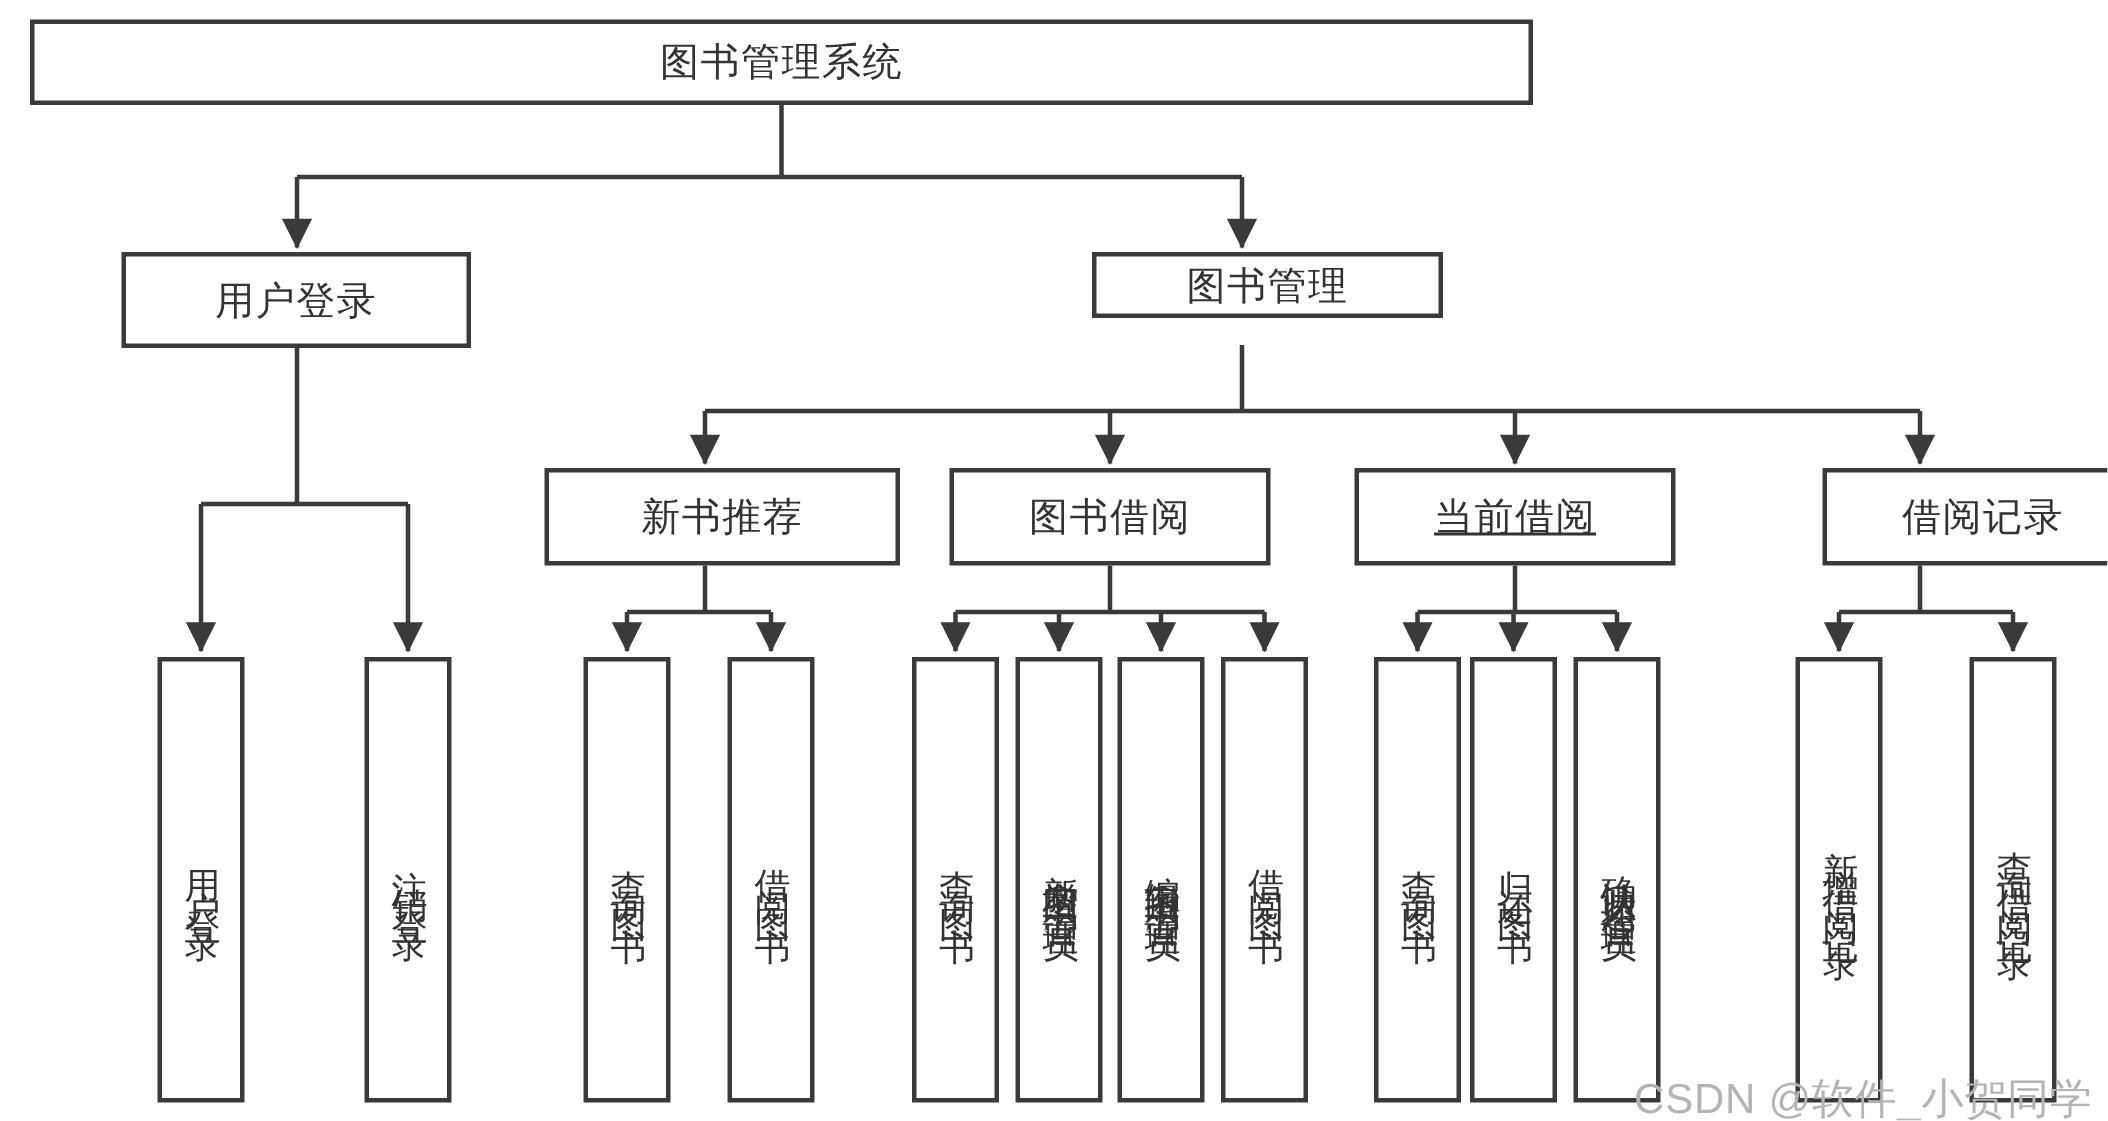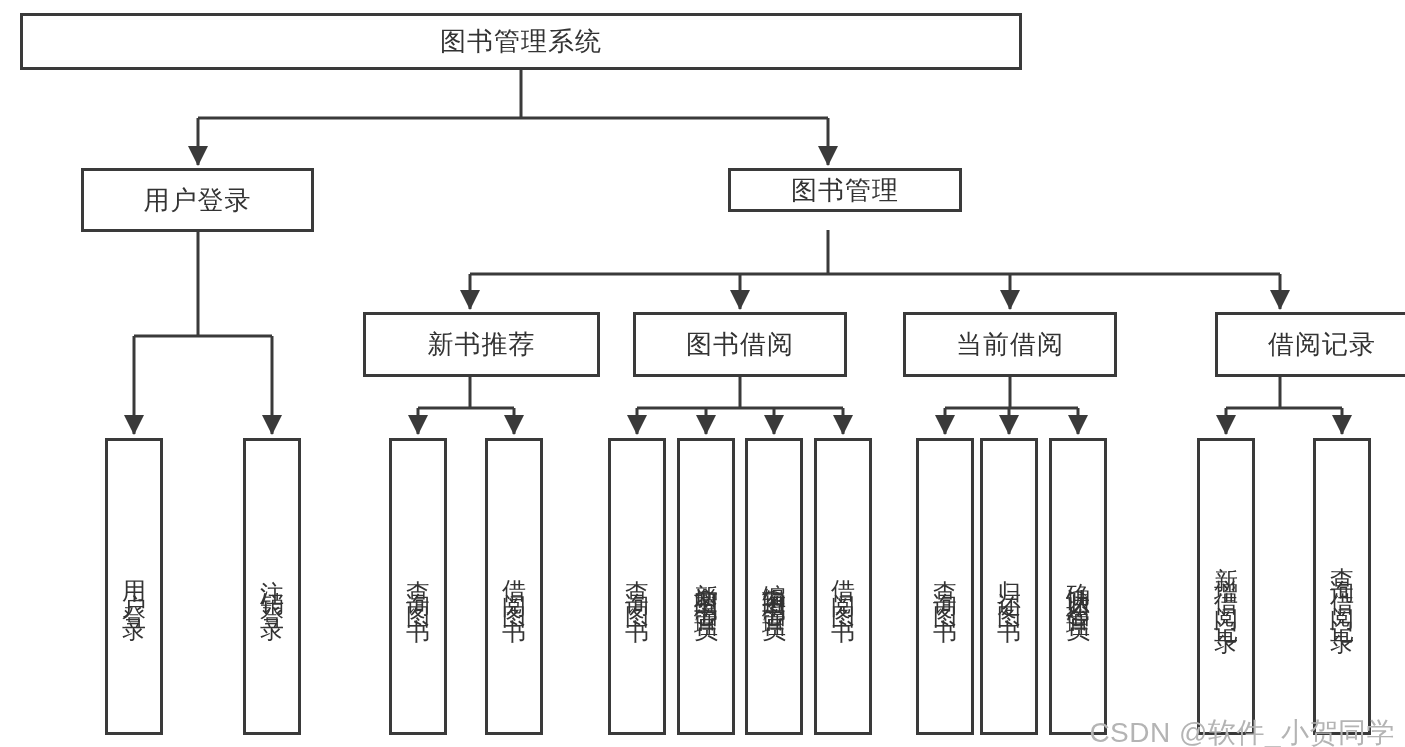--- a/index.html
+++ b/index.html
@@ -115,21 +115,21 @@
   <div class="node h-node" style="left:700px; top:168px; width:234px; height:44px;margin-left:28px;">
     <span class="label">图书管理</span>
   </div>
 
   <div class="node h-node" style="left:363px; top:312px; width:237px; height:65px;">
     <span class="label">新书推荐</span>
   </div>
   <div class="node h-node" style="left:633px; top:312px; width:214px; height:65px;">
     <span class="label">图书借阅</span>
   </div>
-  <div class="node h-node" style="left:903px; top:312px; width:214px; height:65px;">
+  <div class="node h-node" style="left:903px; top:312px; width:214px; height:65px;text-decoration:underline;">
     <span class="label">当前借阅</span>
   </div>
   <div class="node h-node" style="left:1173px; top:312px; width:214px; height:65px;margin-left:42px;">
     <span class="label">借阅记录</span>
   </div>
 
   <div class="node v-node v-short" style="left:105px;">
     <span class="label">用户登录</span>
   </div>
   <div class="node v-node v-short" style="left:243px;">

